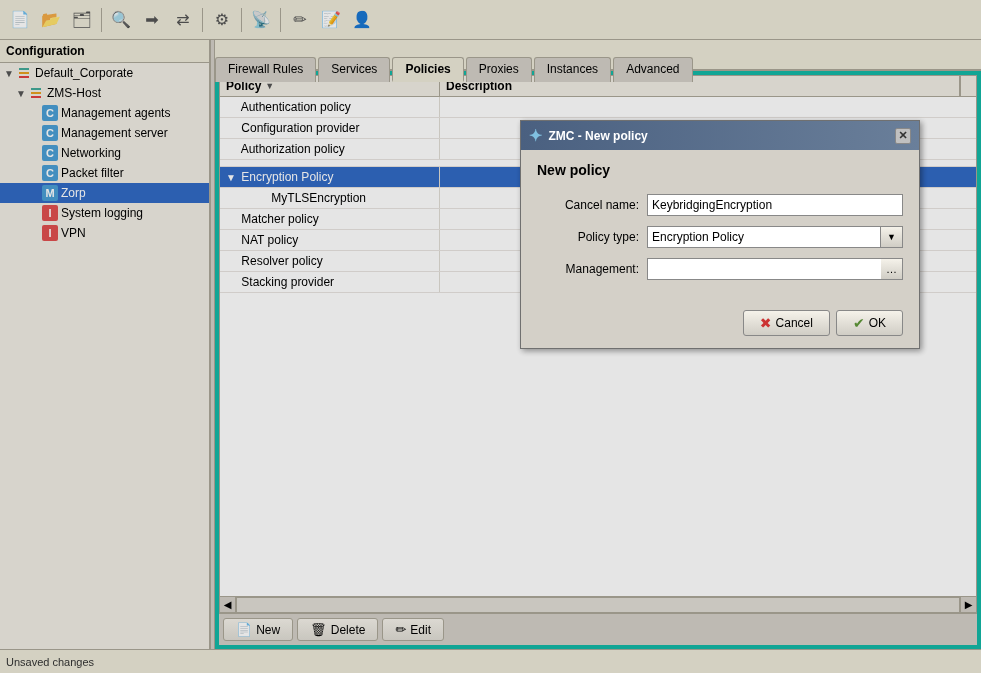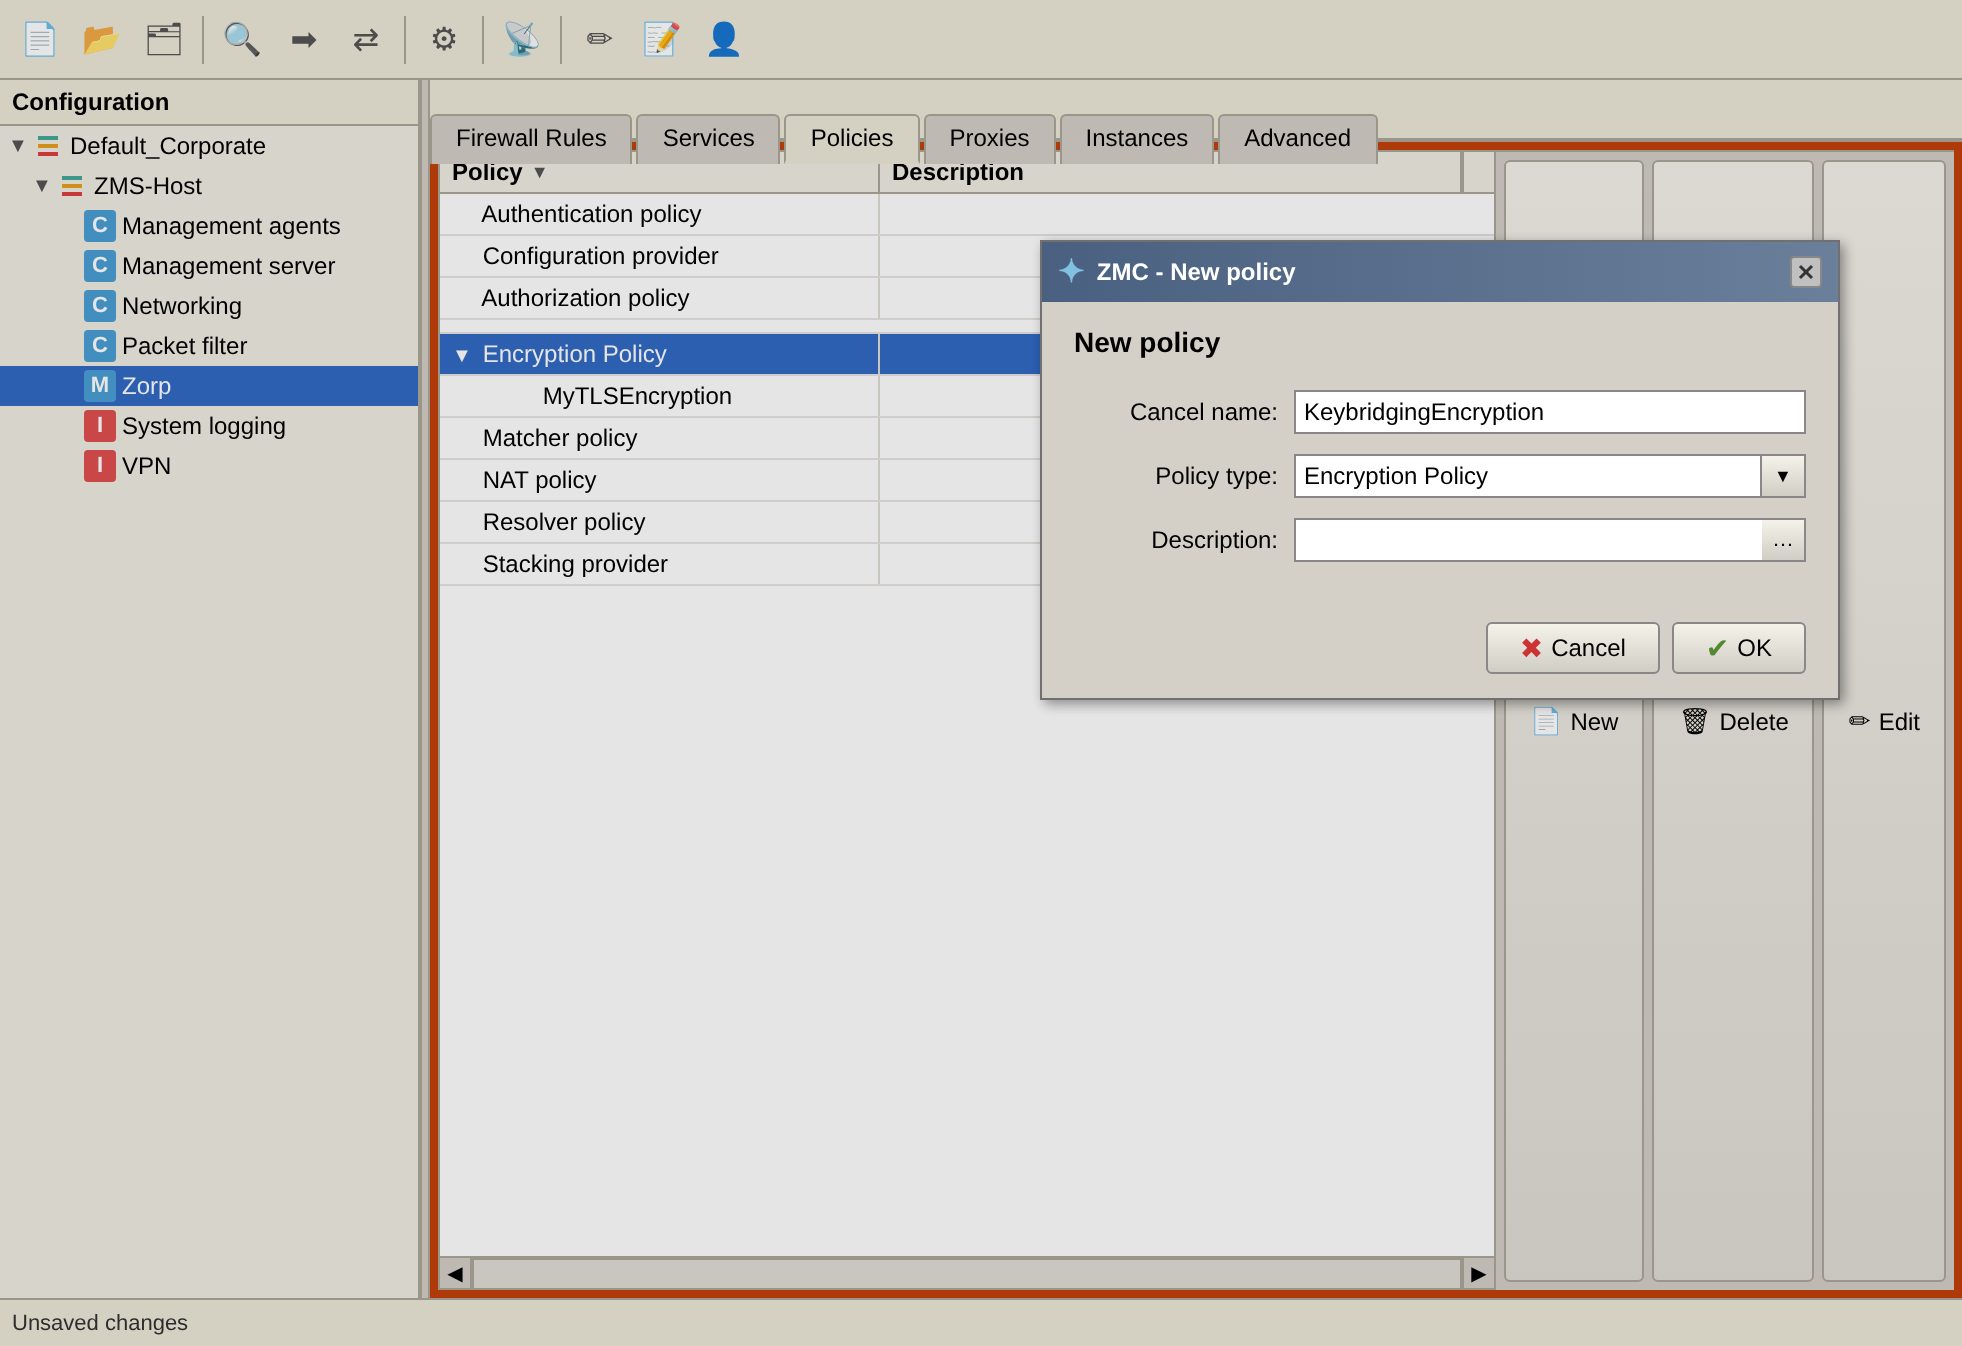--- a/index.html
+++ b/index.html
@@ -94,30 +94,30 @@
       background: #d4d0c8;
       margin-right: 2px;
       font-size: 12px;
       border-radius: 3px 3px 0 0;
       position: relative;
       top: 13px;
     }
     .tab.active {
       background: #ece9d8;
       border-bottom: 2px solid #ece9d8;
-      font-weight: normal;
+      font-weight: bold;
       z-index: 1;
     }
 
     
     #policy-area {
       flex: 1;
       display: flex;
-      flex-direction: row;
-      background: #c2410c;
+      flex-direction: column;
+      background: #14b8a6;
       padding: 4px;
     }
 
     
     #policy-table-container {
       flex: 1;
       background: white;
       border: 1px solid #aca899;
       overflow: hidden;
       display: flex;
@@ -628,21 +628,21 @@
             <option>Matcher policy</option>
             <option>NAT policy</option>
             <option>Resolver policy</option>
             <option>Stacking provider</option>
           </select>
           <div class="select-arrow">▼</div>
         </div>
       </div>
 
       <div class="form-row">
-        <label class="form-label">Description:</label>
+        <label class="form-label">Management:</label>
         <div class="desc-input-wrapper">
           <input type="text" class="form-input" style="border-right: none;" value="">
           <div class="desc-btn">…</div>
         </div>
       </div>
     </div>
 
     <div id="dialog-footer">
       <button class="dialog-btn">
         <span class="cancel-icon">✖</span>

